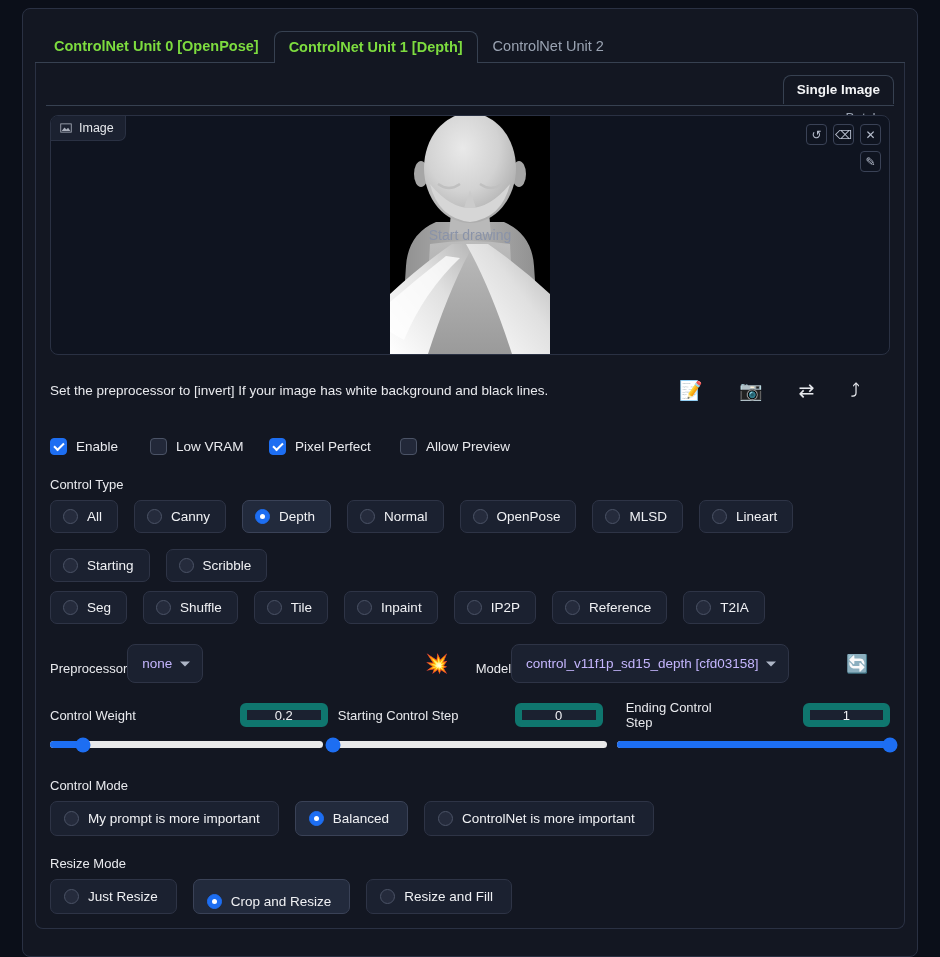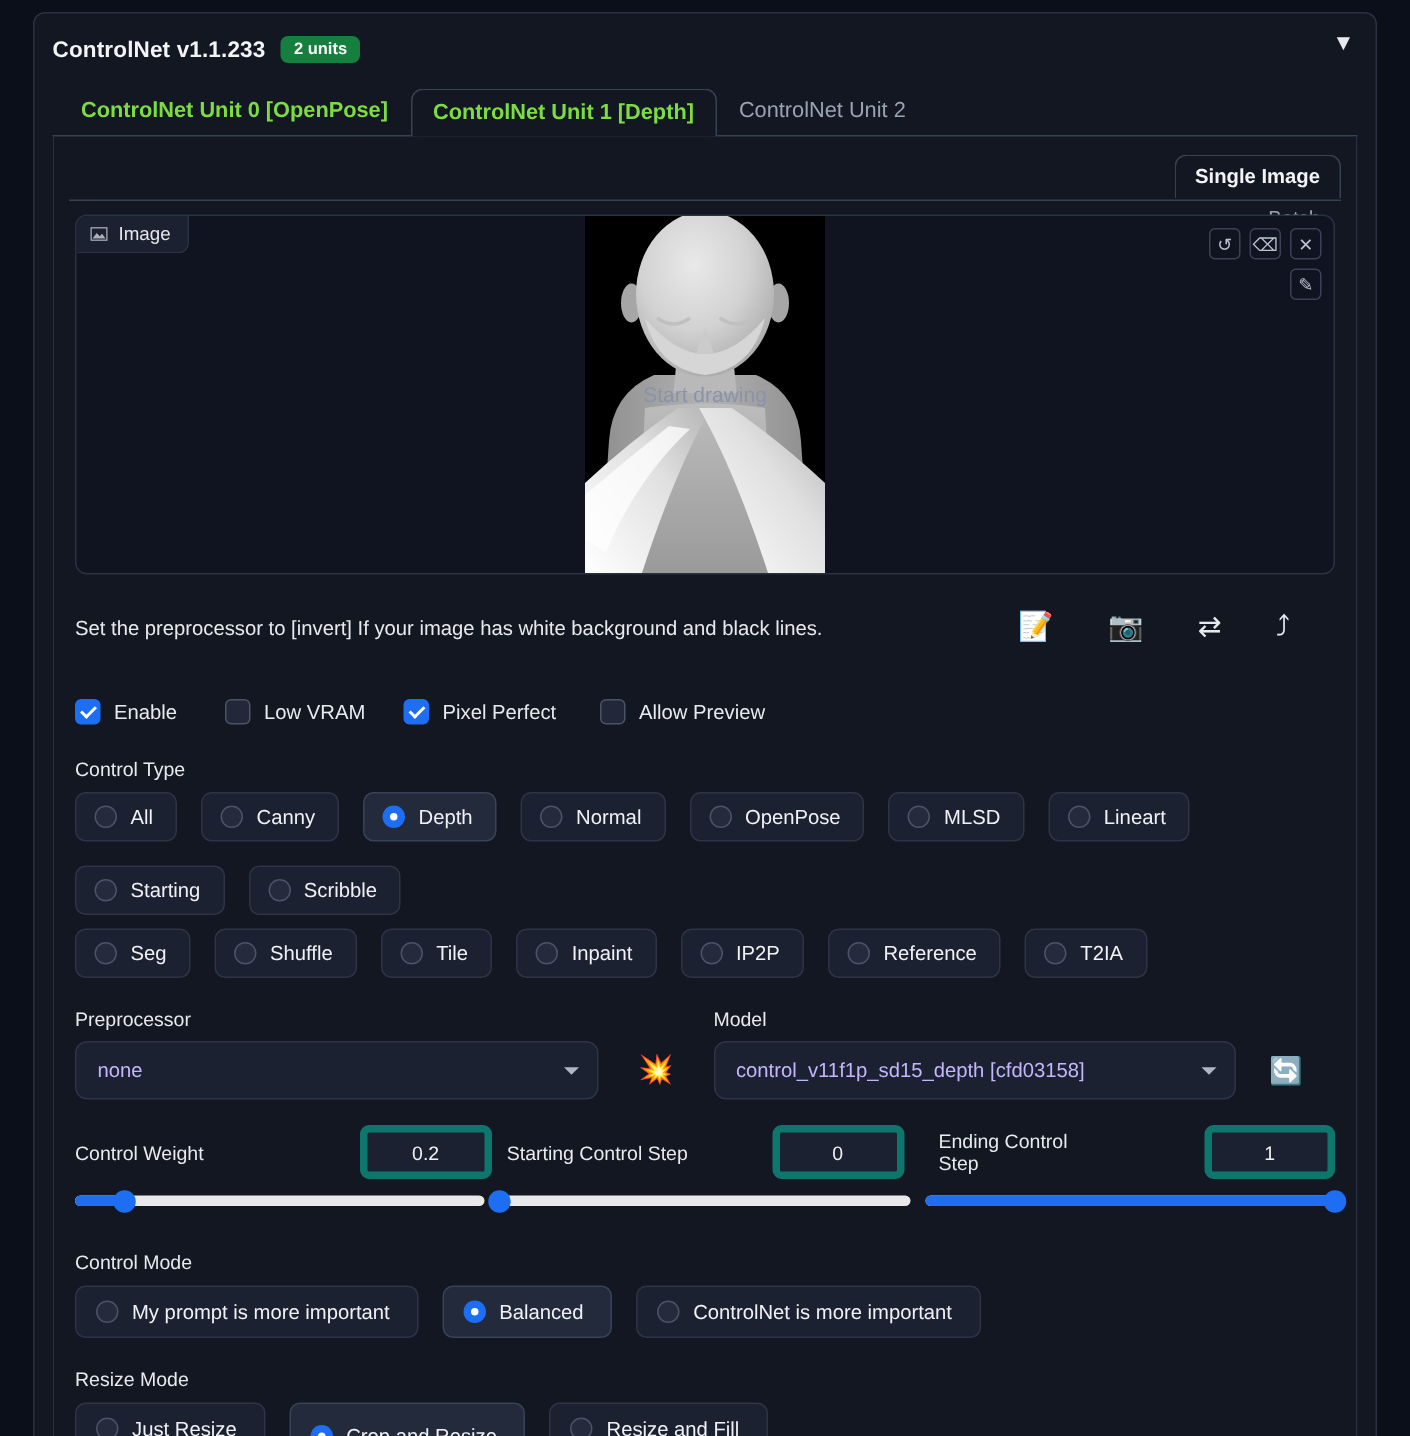--- a/index.html
+++ b/index.html
@@ -235,21 +235,21 @@
     display: flex; align-items: center; justify-content: center;
   }
   .rdot.on { background: #1d6ef2; border-color: #1d6ef2; }
   .rdot.on::after {
     content: ""; width: 5px; height: 5px;
     border-radius: 50%; background: #fff;
   }
 
   
   .dd-row { display: flex; margin: 20px 4px 0 4px; gap: 0; align-items: flex-start; }
-  .dd-col { display: flex; flex-direction: column; }
+  .dd-col { display: flex; flex-direction: row; align-items: flex-end; }
   .dd-col.pre { width: 372px; }
   .dd-col.mod { width: 372px; }
   .dd-label { font-size: 13px; color: #e9eaee; margin-bottom: 7px; }
   .dd-box {
     position: relative;
     height: 39px;
     background: #1b2130;
     border: 1px solid #2e3446;
     border-radius: 8px;
     display: flex; align-items: center;
@@ -280,23 +280,23 @@
     font-size: 18px; cursor: pointer; line-height: 1;
   }
 
   
   .slider-block { margin: 17px 4px 0 4px; }
   .slider-heads { display: flex; align-items: center; }
   .sl-head { display: flex; align-items: center; }
   .sl-name { font-size: 13px; color: #e9eaee; }
   .sl-val {
     background: #1b2130;
-    border: 5px solid #0f766e;
+    border: 7px solid #0f766e;
     border-radius: 6px;
-    height: 36px; width: 88px;
+    height: 24px; width: 88px;
     display: flex; align-items: center; justify-content: center;
     font-size: 13px; color: #f0f1f4;
     margin-left: 13px;
     text-align: center;
   }
   .slider-tracks { display: flex; align-items: center; margin-top: 11px; }
   .track {
     position: relative;
     height: 7px;
     border-radius: 4px;
@@ -314,25 +314,20 @@
     border-radius: 50%;
     background: #1d6ef2;
     transform: translate(-50%,-50%);
   }
 </style>
 </head>
 <body>
 
 <div class="cn-panel">
 
-  <div class="panel-header">
-    <span class="panel-title">ControlNet v1.1.233</span>
-    <span class="units-badge">2 units</span>
-    <span class="collapse-caret">▼</span>
-  </div>
 
   <div class="unit-tabs">
     <div class="unit-tab">ControlNet Unit 0 [OpenPose]</div>
     <div class="unit-tab active">ControlNet Unit 1 [Depth]</div>
     <div class="unit-tab inactive-grey">ControlNet Unit 2</div>
   </div>
 
   <div class="unit-body">
 
     <div class="src-tabs">

